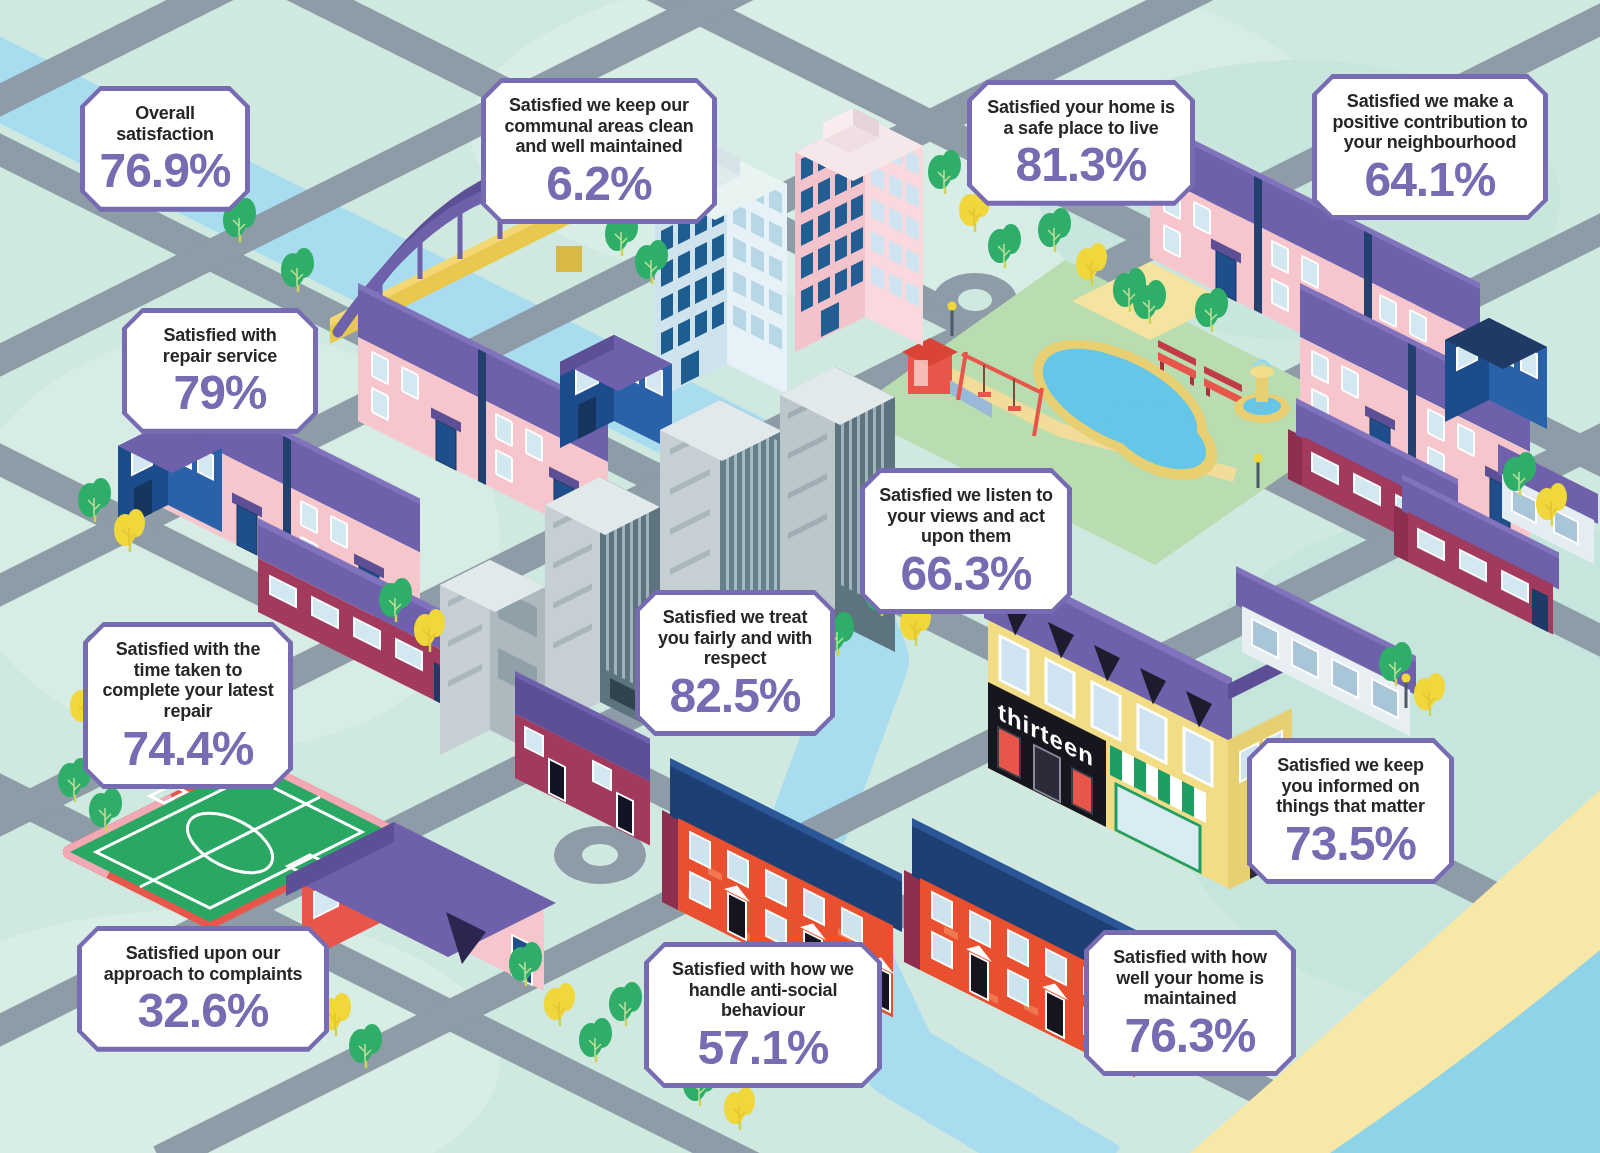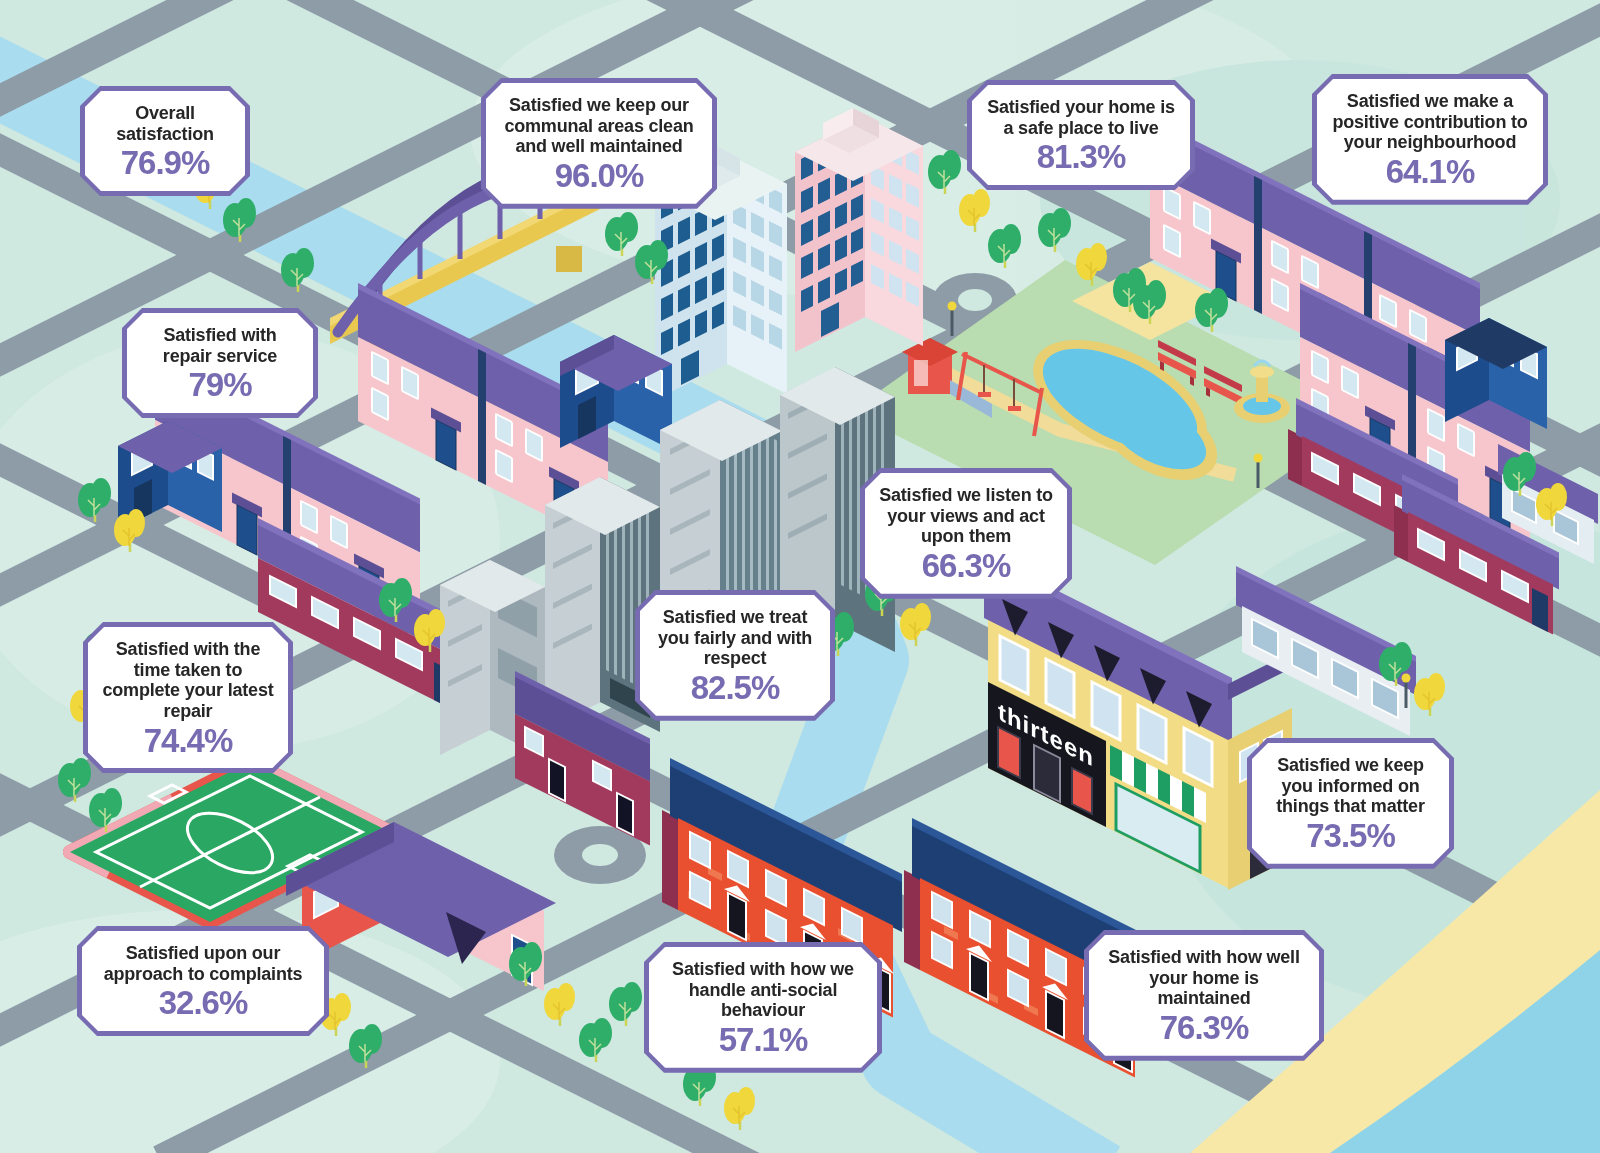--- a/index.html
+++ b/index.html
@@ -7,21 +7,21 @@
          font-family:"Liberation Sans",sans-serif;}
   .map{position:absolute;inset:0;}
   .callout{position:absolute;box-sizing:border-box;}
   .co-out{background:#776bb1;padding:5px;
     clip-path:polygon(20px 0,calc(100% - 20px) 0,100% 20px,100% calc(100% - 20px),
     calc(100% - 20px) 100%,20px 100%,0 calc(100% - 20px),0 20px);}
   .co-in{background:#ffffff;text-align:center;padding:12px 12px 10px;
     clip-path:polygon(16px 0,calc(100% - 16px) 0,100% 16px,100% calc(100% - 16px),
     calc(100% - 16px) 100%,16px 100%,0 calc(100% - 16px),0 16px);}
   .co-label{font-size:18px;line-height:1.15;font-weight:700;color:#262626;letter-spacing:-.2px;}
-  .co-value{font-size:33px;line-height:1.05;font-weight:700;color:#776bb1;letter-spacing:-1px;margin-top:2px;}
+  .co-value{font-size:48px;line-height:1.05;font-weight:700;color:#776bb1;letter-spacing:-1px;margin-top:2px;}
 </style>
 </head>
 <body>
 
 <div class="stage">
 
 <svg class="map" width="1600" height="1153" viewBox="0 0 1600 1153">
   <defs>
     <rect id="winS" width="16" height="24" rx="1" fill="#d4e8f2" stroke="#ffffff" stroke-width="2"></rect>
     <rect id="winW" width="26" height="18" fill="#d4e8f2" stroke="#ffffff" stroke-width="2"></rect>
@@ -686,21 +686,21 @@
         <div class="co-in">
       <div class="co-label">Overall satisfaction</div>
       <div class="co-value">76.9%</div>
     </div>
       </div>
   </div>
   <div class="callout" style="left:481px;top:78px;width:236px;">
     <div class="co-out">
         <div class="co-in">
       <div class="co-label">Satisfied we keep our communal areas clean and well maintained</div>
-      <div class="co-value">96.0%</div>
+      <div class="co-value">6.2%</div>
     </div>
       </div>
   </div>
   <div class="callout" style="left:967px;top:80px;width:228px;">
     <div class="co-out">
         <div class="co-in">
       <div class="co-label">Satisfied your home is a safe place to live</div>
       <div class="co-value">81.3%</div>
     </div>
       </div>
@@ -762,21 +762,21 @@
       </div>
   </div>
   <div class="callout" style="left:644px;top:942px;width:238px;">
     <div class="co-out">
         <div class="co-in">
       <div class="co-label">Satisfied with how we handle anti-social behaviour</div>
       <div class="co-value">57.1%</div>
     </div>
       </div>
   </div>
-  <div class="callout" style="left:1084px;top:930px;width:240px;">
+  <div class="callout" style="left:1084px;top:930px;width:212px;">
     <div class="co-out">
         <div class="co-in">
       <div class="co-label">Satisfied with how well your home is maintained</div>
       <div class="co-value">76.3%</div>
     </div>
       </div>
   </div>
 
 </div>
 

